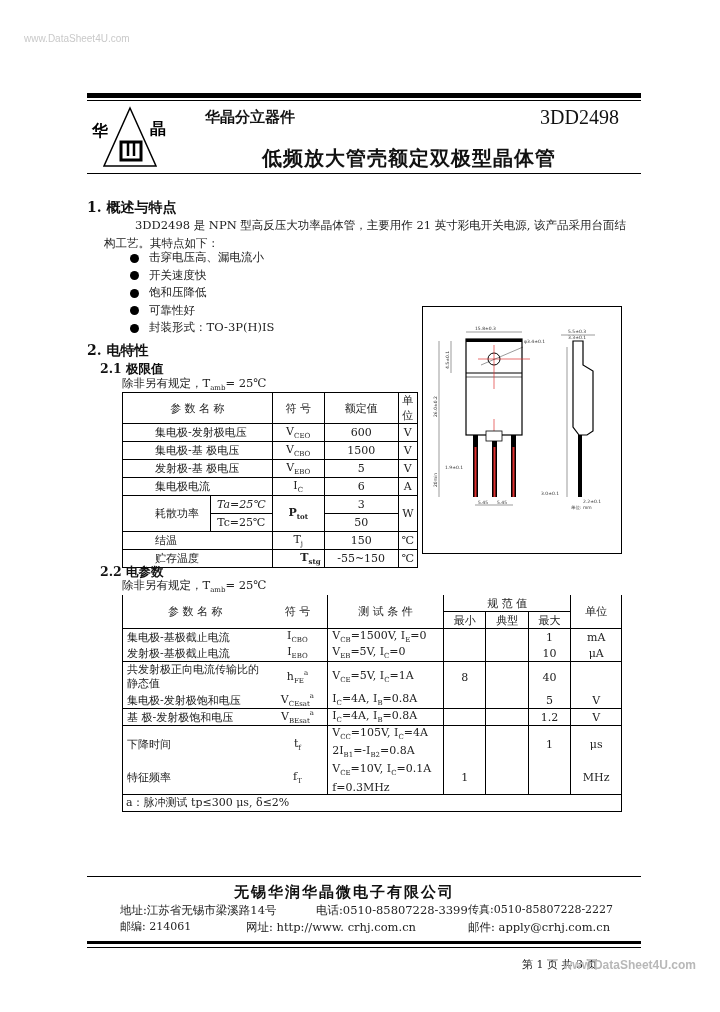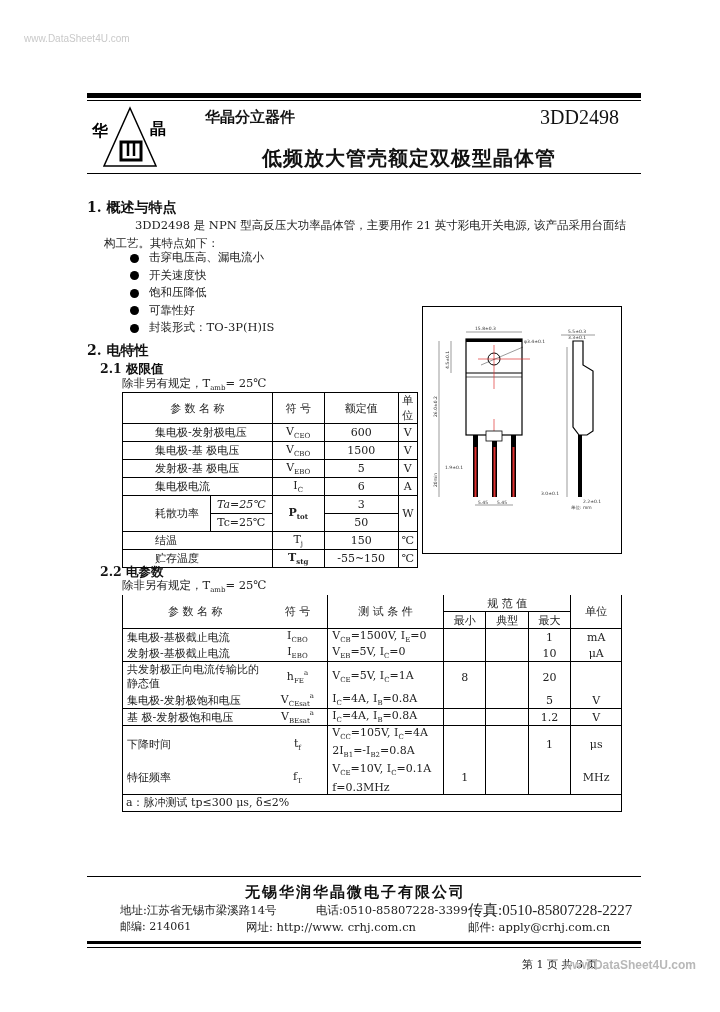--- a/index.html
+++ b/index.html
@@ -106,21 +106,21 @@
     <td>50</td>
   </tr>
   <tr>
     <td class="l" colspan="2">结温</td>
     <td><span>T</span><sub>j</sub></td>
     <td>150</td>
     <td>℃</td>
   </tr>
   <tr>
     <td class="l" colspan="2">贮存温度</td>
-    <td style="font-weight:bold;"><span>T</span><sub>stg</sub></td>
+    <td style="font-weight:bold;text-align:right;"><span>T</span><sub>stg</sub></td>
     <td>-55~150</td>
     <td>℃</td>
   </tr>
 </tbody>
   </table>
 
 <div class="abs" style="left:422px;top:306px;width:198px;height:246px;border:1px solid #000;">
   <svg width="198" height="246" viewBox="0 0 198 246" font-family="DejaVu Sans, sans-serif" font-size="4.5" fill="#333">
 
     <rect x="43" y="32" width="56" height="96" fill="#fff" stroke="#000" stroke-width="1.2"></rect>
@@ -204,21 +204,21 @@
     <td class="bb">10</td>
     <td class="bl br bb">μA</td>
   </tr>
 
   <tr>
     <td class="l bl" style="line-height:14px;height:30px;">共发射极正向电流传输比的静态值</td>
     <td class="br"><span>h</span><sub>FE</sub><sup>a</sup></td>
     <td class="l br">V<sub>CE</sub>=5V, I<sub>C</sub>=1A</td>
     <td class="br">8</td>
     <td class="br"></td>
-    <td>20</td>
+    <td>40</td>
     <td class="bl br"></td>
   </tr>
 
   <tr>
     <td class="l bl bb">集电极-发射极饱和电压</td>
     <td class="br bb"><span>V</span><sub>CEsat</sub><sup>a</sup></td>
     <td class="l br bb">I<sub>C</sub>=4A, I<sub>B</sub>=0.8A</td>
     <td class="br bb"></td>
     <td class="br bb"></td>
     <td class="bb">5</td>
@@ -254,23 +254,23 @@
     <td class="bb"></td>
     <td class="bl br bb">MHz</td>
   </tr>
   <tr>
     <td class="l bl br bb" colspan="7" style="padding-left:3px;">a：脉冲测试 tp≤300 μs, δ≤2%</td>
   </tr>
 </tbody>
   </table>
 
 <div class="rule" style="top:876px;height:1px;"></div>
-<div class="abs" style="left:245px;top:883px;font-size:15px;font-weight:bold;letter-spacing:2px;font-family:Liberation Mono, monospace;">无锡华润华晶微电子有限公司</div>
+<div class="abs" style="left:234px;top:883px;font-size:15px;font-weight:bold;letter-spacing:2px;font-family:Liberation Mono, monospace;">无锡华润华晶微电子有限公司</div>
 <div class="abs txt" style="left:120px;top:901px;font-size:11.5px;">地址:江苏省无锡市梁溪路14号</div>
 <div class="abs txt" style="left:316px;top:901px;font-size:11.5px;">电话:0510-85807228-3399</div>
-<div class="abs txt" style="left:468px;top:901px;font-size:15px;font-family:Liberation Serif, serif;">传真:0510-85807228-2227</div>
+<div class="abs txt" style="left:468px;top:901px;font-size:11px;">传真:0510-85807228-2227</div>
 <div class="abs txt" style="left:120px;top:918px;font-size:11px;">邮编: 214061</div>
 <div class="abs txt" style="left:246px;top:918px;font-size:11.5px;">网址: http://www. crhj.com.cn</div>
 <div class="abs txt" style="left:468px;top:918px;font-size:11.5px;">邮件: apply@crhj.com.cn</div>
 <div class="rule" style="top:941px;height:3px;"></div>
 <div class="rule" style="top:947px;height:1px;"></div>
 <div class="abs txt" style="left:522px;top:956px;font-size:11px;">第 1 页 共 3 页</div>
 <div class="abs" style="left:563px;top:958px;font-size:12px;color:#b8b8b8;font-family:'Liberation Sans',sans-serif;font-weight:bold;">www.DataSheet4U.com</div>
 
 </body></html>

